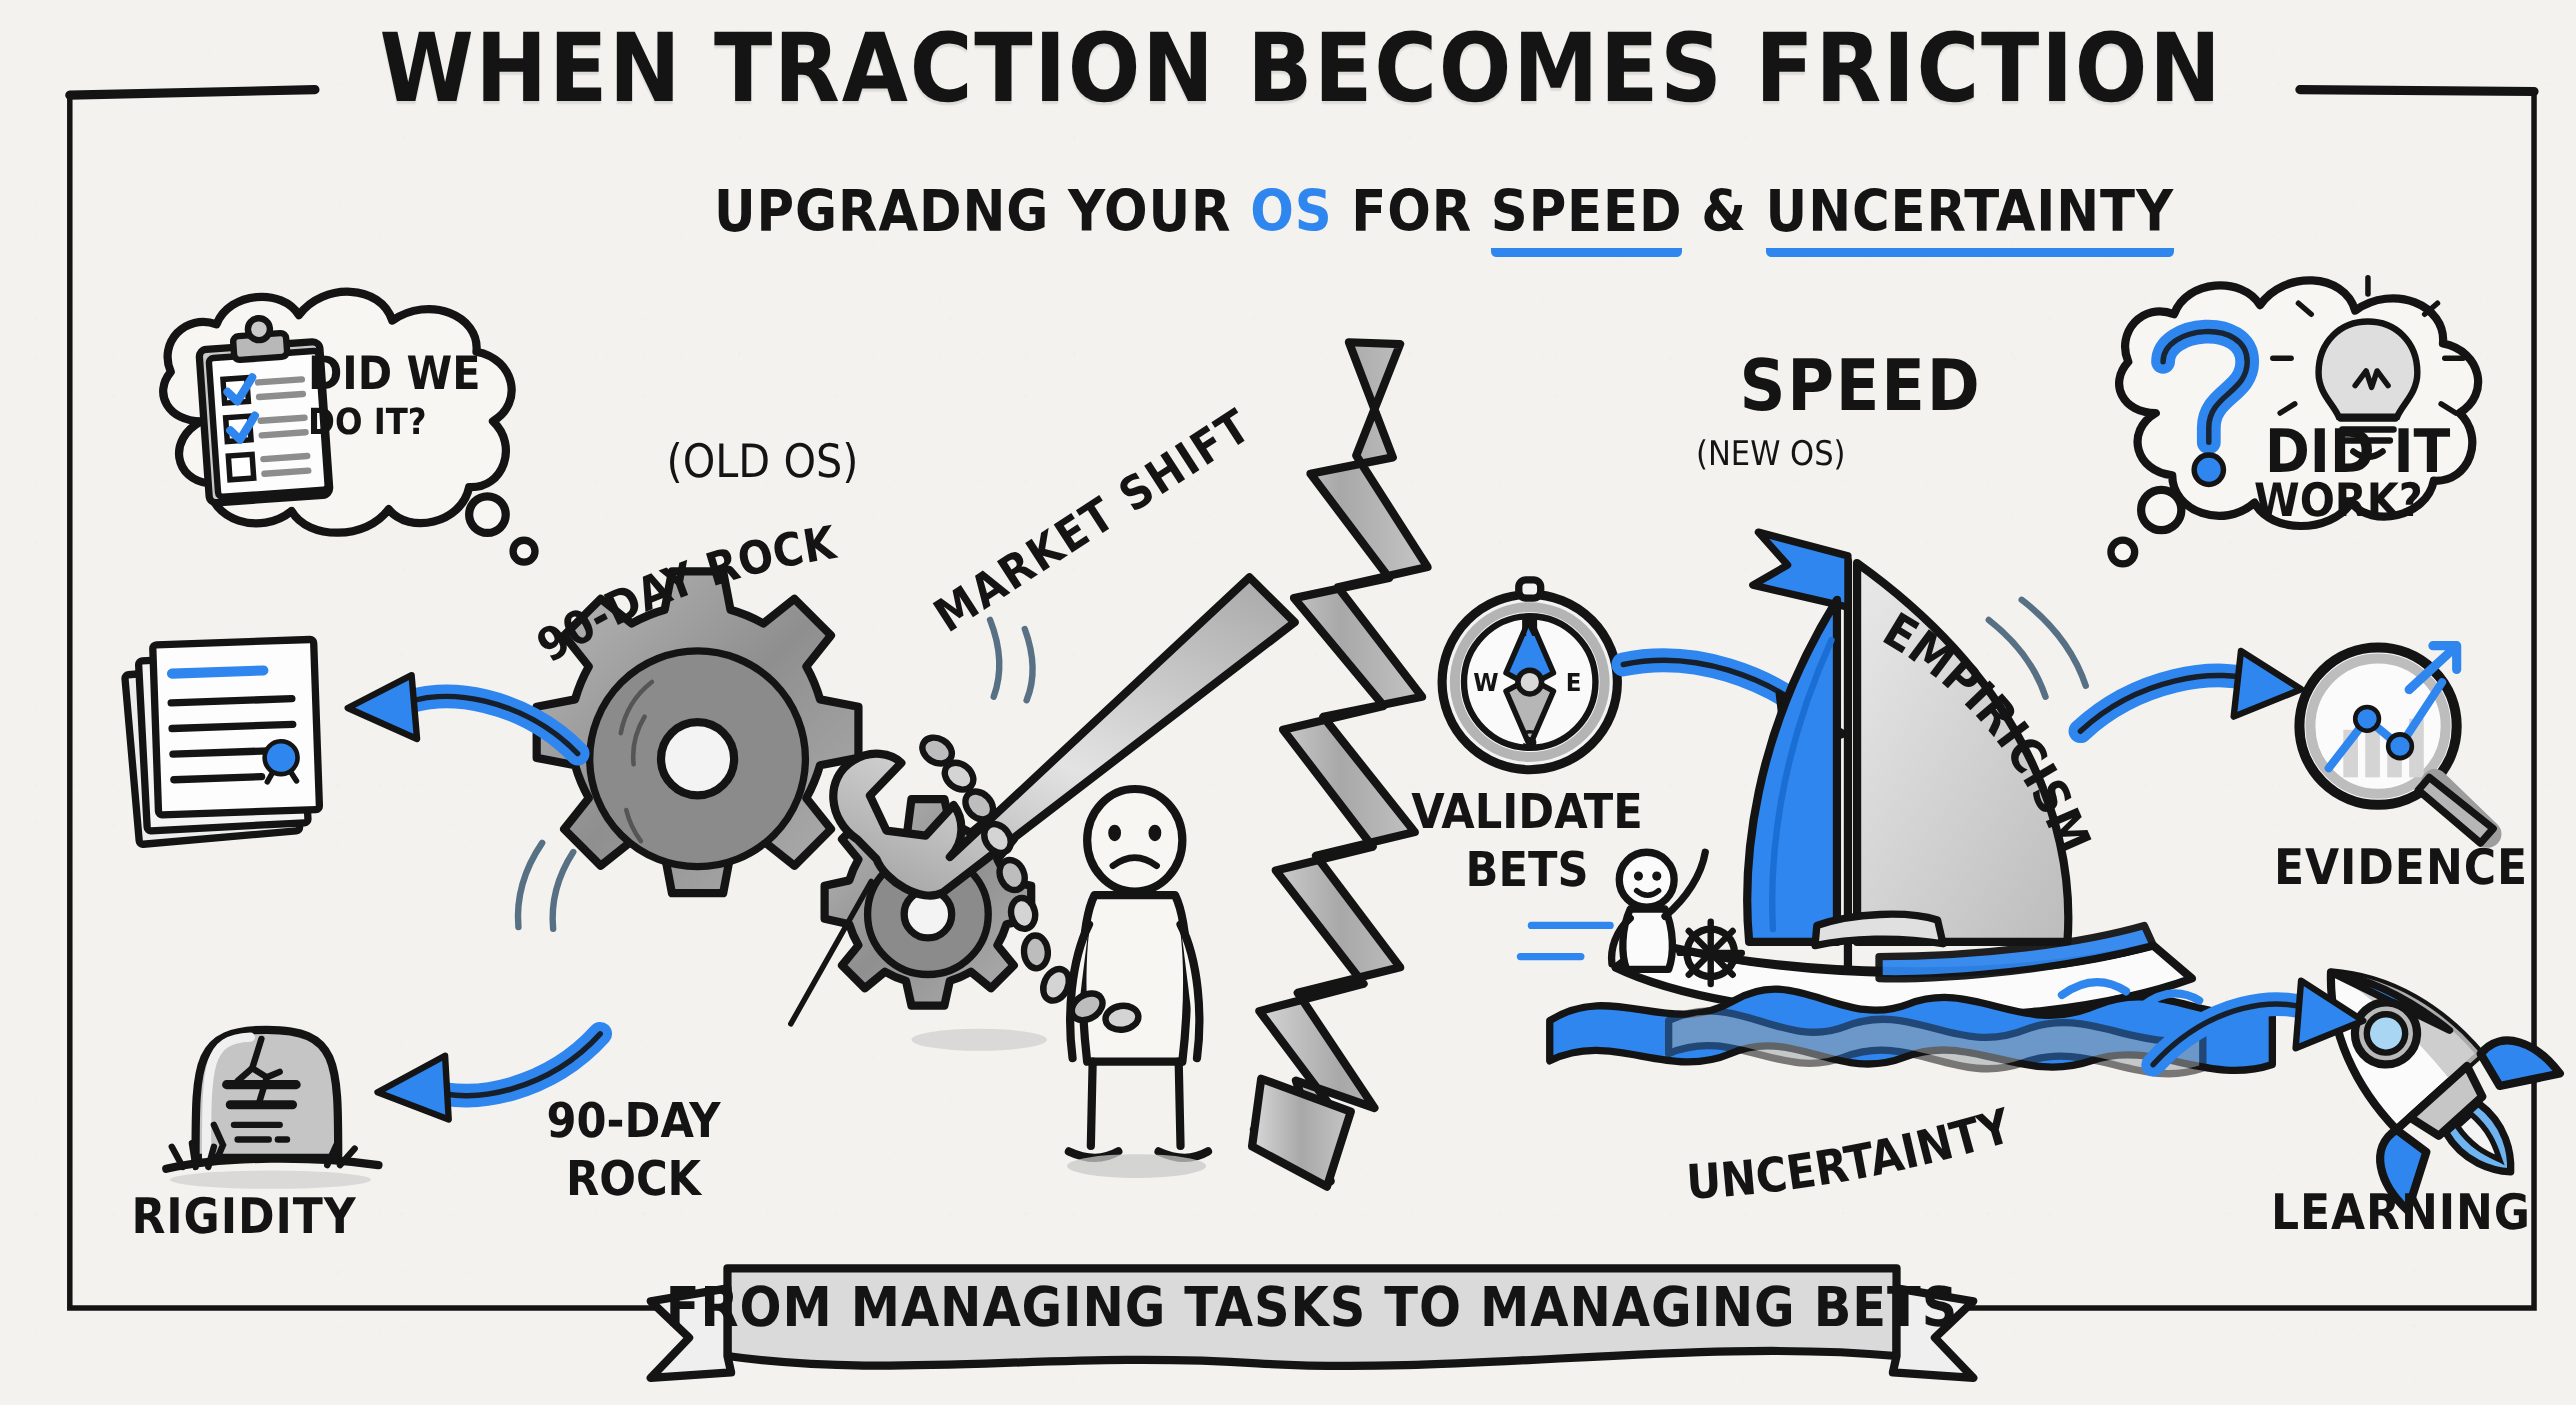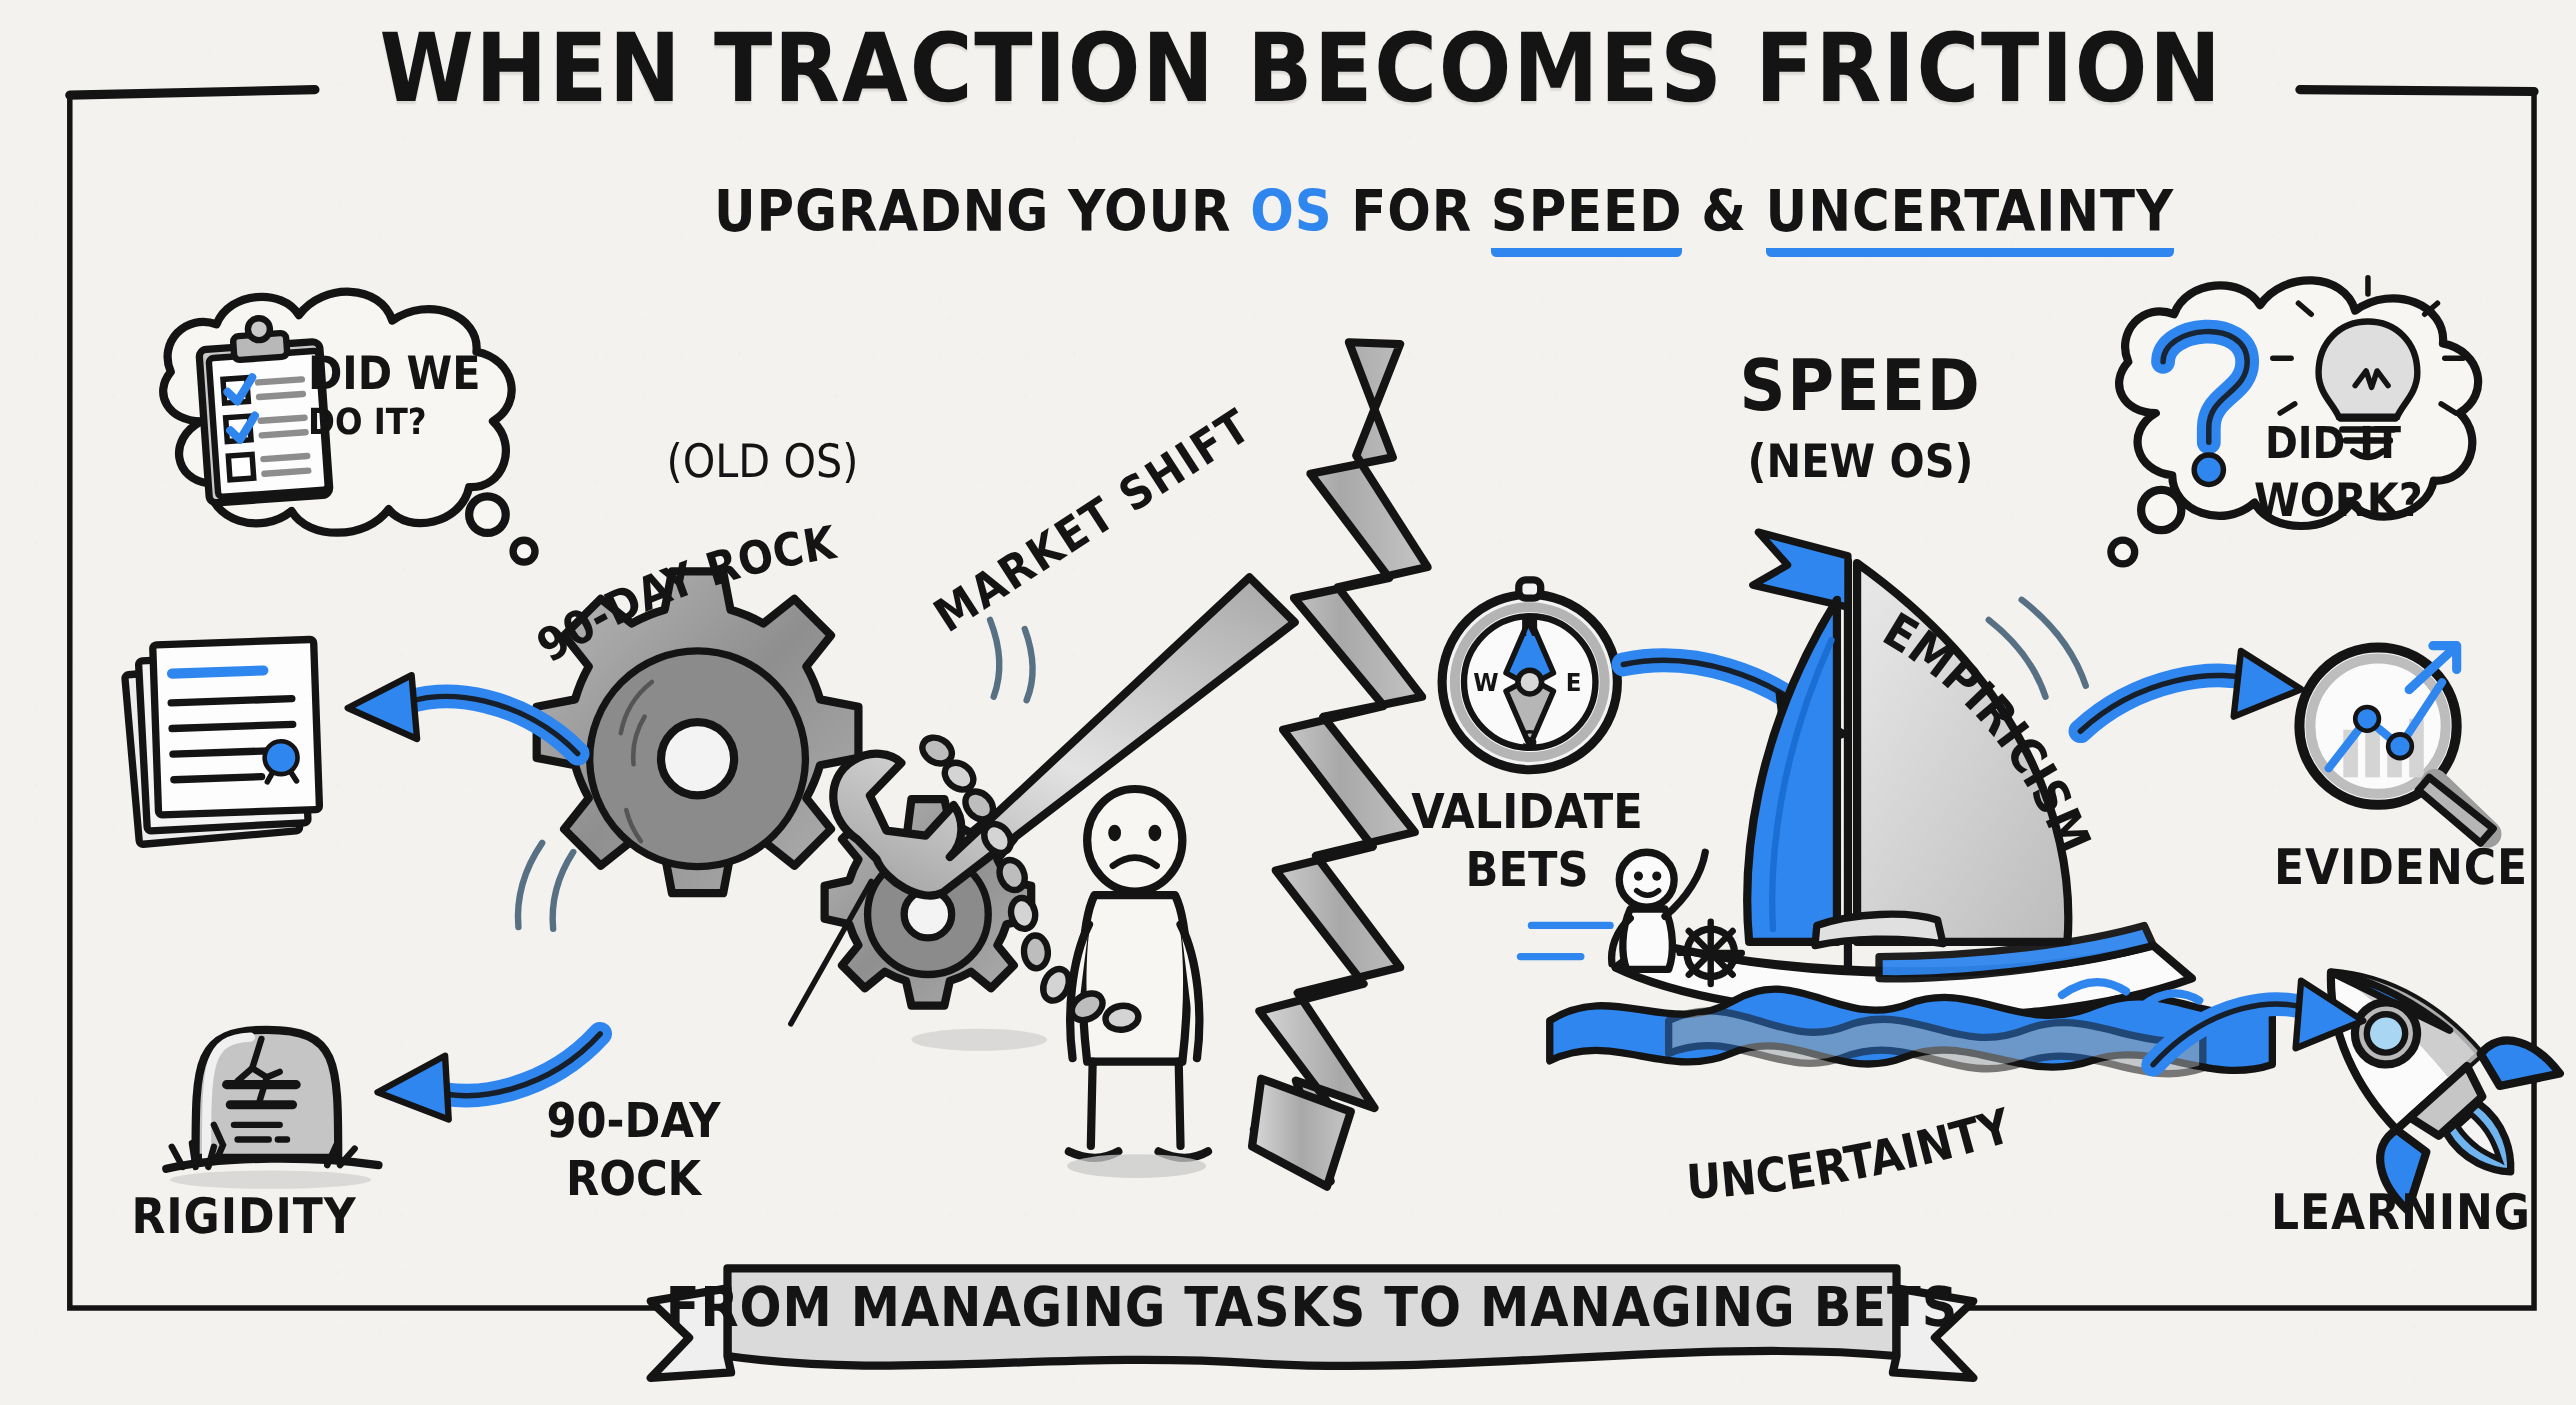--- a/index.html
+++ b/index.html
@@ -266,21 +266,21 @@
     <path d="M 140 4
              L 188 130 L 98 148 L 184 262 L 80 284 L 178 402 L 68 428
              L 166 556 L 60 582 L 156 706 L 42 736 L 126 848
              L 36 866 L 120 922 L 82 812 L 168 842 L 84 716 L 196 688
              L 104 566 L 212 540 L 112 414 L 220 392 L 128 272 L 226 250
              L 148 128 L 196 6 Z" fill="url(#bolt)" stroke="#141414" stroke-width="9" stroke-linejoin="round"></path>
     <path d="M 44 810 L 34 884 L 116 928 L 142 846 Z" fill="url(#bolt)" stroke="#141414" stroke-width="9" stroke-linejoin="round"></path>
   </svg>
 
   <div class="txt hand" style="left:1683px;top:349px;width:329px;text-align:center;font-size:71px;font-weight:700;letter-spacing:1.8px;">SPEED</div>
-  <div class="txt hand" style="left:1683px;top:437px;width:329px;text-align:center;font-size:46px;font-weight:700;">(NEW OS)</div>
+  <div class="txt hand" style="left:1683px;top:437px;width:329px;text-align:left;font-size:34px;font-weight:400;">(NEW OS)</div>
 
   <svg class="abs" style="left:2095px;top:274px;" width="476" height="311" viewBox="0 0 520 340">
     <g fill="#f7f6f3" stroke="#141414" stroke-width="9" stroke-linejoin="round">
       <path d="M 52 152
                C 16 152 0 120 22 96
                C 8 64 38 30 72 44
                C 86 6 146 2 166 34
                C 192 -4 258 -2 270 40
                C 312 10 370 34 366 76
                C 408 84 418 132 384 152
@@ -310,21 +310,21 @@
         <path d="M 88 -8 v -18"></path>
         <path d="M 26 14 l -14 -12"></path>
           <path d="M 150 14 l 14 -12"></path>
         <path d="M 4 62 h -20"></path>
           <path d="M 172 62 h 20"></path>
         <path d="M 8 112 l -16 10"></path>
           <path d="M 168 112 l 16 10"></path>
       </g>
     </g>
   </svg>
-  <div class="txt hand" style="left:2252px;top:421px;font-size:44px;font-weight:600;">DID IT</div>
+  <div class="txt hand" style="left:2252px;top:421px;font-size:60px;font-weight:600;">DID IT</div>
   <div class="txt hand" style="left:2241px;top:476px;font-size:46px;font-weight:600;">WORK?</div>
 
   <svg class="abs" style="left:1409px;top:567px;" width="210" height="210" viewBox="0 0 230 230">
     <circle cx="118" cy="126" r="96" fill="#f3f3f3" stroke="#141414" stroke-width="10"></circle>
     <circle cx="118" cy="126" r="82" fill="#fafafa" stroke="#b4b4b4" stroke-width="11"></circle>
     <circle cx="118" cy="126" r="72" fill="none" stroke="#141414" stroke-width="7"></circle>
     <rect x="106" y="14" width="24" height="20" rx="8" fill="#f3f3f3" stroke="#141414" stroke-width="8"></rect>
     <path d="M 118 56 L 144 116 L 118 130 L 92 116 Z" fill="#2f86ee" stroke="#141414" stroke-width="6" stroke-linejoin="round"></path>
     <path d="M 118 196 L 92 136 L 118 122 L 144 136 Z" fill="#b6b6b6" stroke="#141414" stroke-width="6" stroke-linejoin="round"></path>
     <circle cx="118" cy="126" r="13" fill="#d8d8d8" stroke="#141414" stroke-width="6"></circle>

